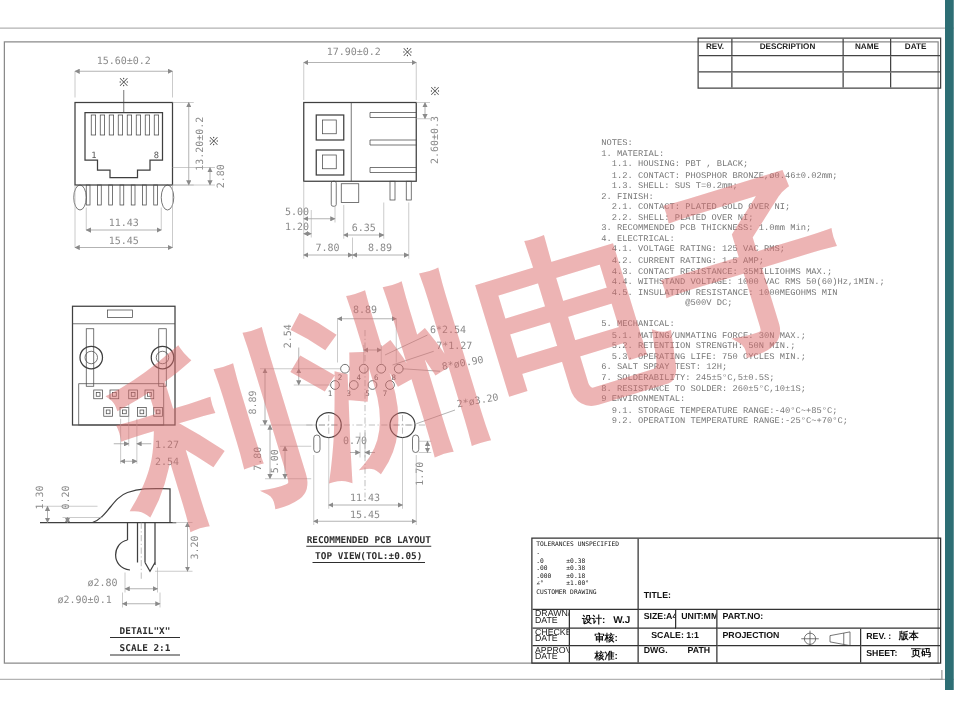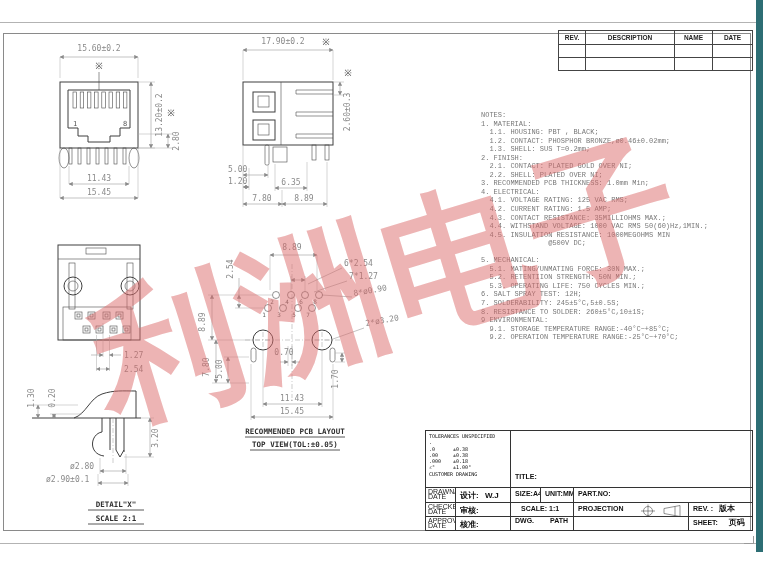--- a/index.html
+++ b/index.html
@@ -35,21 +35,21 @@
   .rt-row + .rt-row{border-top:1px solid #444;}
   .rt-c{box-sizing:border-box;text-align:center;overflow:hidden;}
   .rt-c + .rt-c{border-left:1px solid #444;}
   .rt-c1{width:26px;} .rt-c2{width:89px;} .rt-c3{width:38px;} .rt-c4{width:40px;}
   
   .tb{position:absolute;left:425px;top:430px;width:328px;height:101px;border:1px solid #333;box-sizing:border-box;color:#111;}
   .tb .cell{position:absolute;box-sizing:border-box;font-size:7px;overflow:hidden;}
   .tb .br{border-right:1px solid #333;} .tb .bb{border-bottom:1px solid #333;}
   .tb .company{font-size:16px;font-weight:bold;letter-spacing:2px;display:flex;align-items:center;justify-content:center;color:#000;}
   .tb .lbl{font-weight:bold;padding:2px 0 0 4px;}
-  .tb .cjk{font-size:8px;font-weight:bold;padding:2px 0 0 4px;}
+  .tb .cjk{font-size:8px;font-weight:bold;padding:2px 0 0 4px;text-align:center;}
   .tb pre{margin:0;padding:2px 0 0 3px;font-family:"DejaVu Sans Mono",monospace;font-size:5px;line-height:6.3px;color:#111;}
   .tiny{font-size:4.5px;line-height:5px;padding:1px 0 0 2px;color:#222;}
   
   .watermark{position:absolute;left:118px;top:292px;font-size:148px;line-height:1;font-weight:bold;
              white-space:nowrap;color:rgba(219,106,106,0.5);transform:rotate(-17deg);
              transform-origin:0 100%;pointer-events:none;z-index:40;letter-spacing:4px;
              font-family:"Liberation Sans",sans-serif;}
 </style>
 </head>
 <body>

